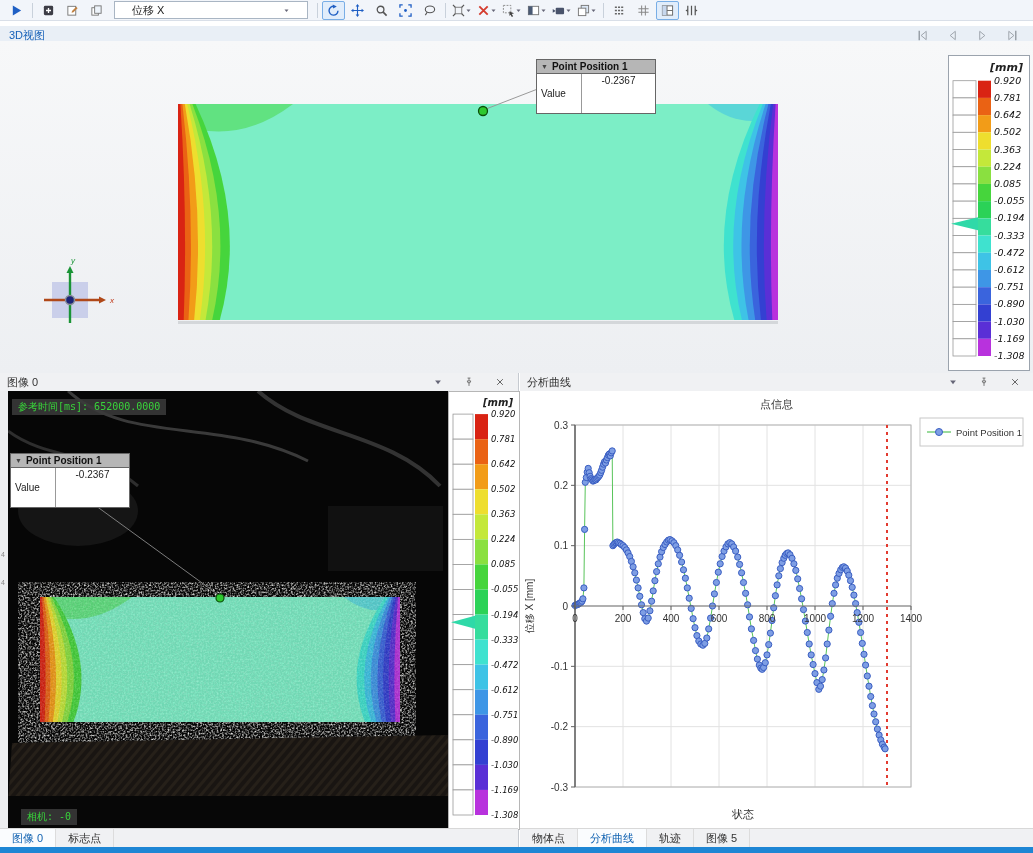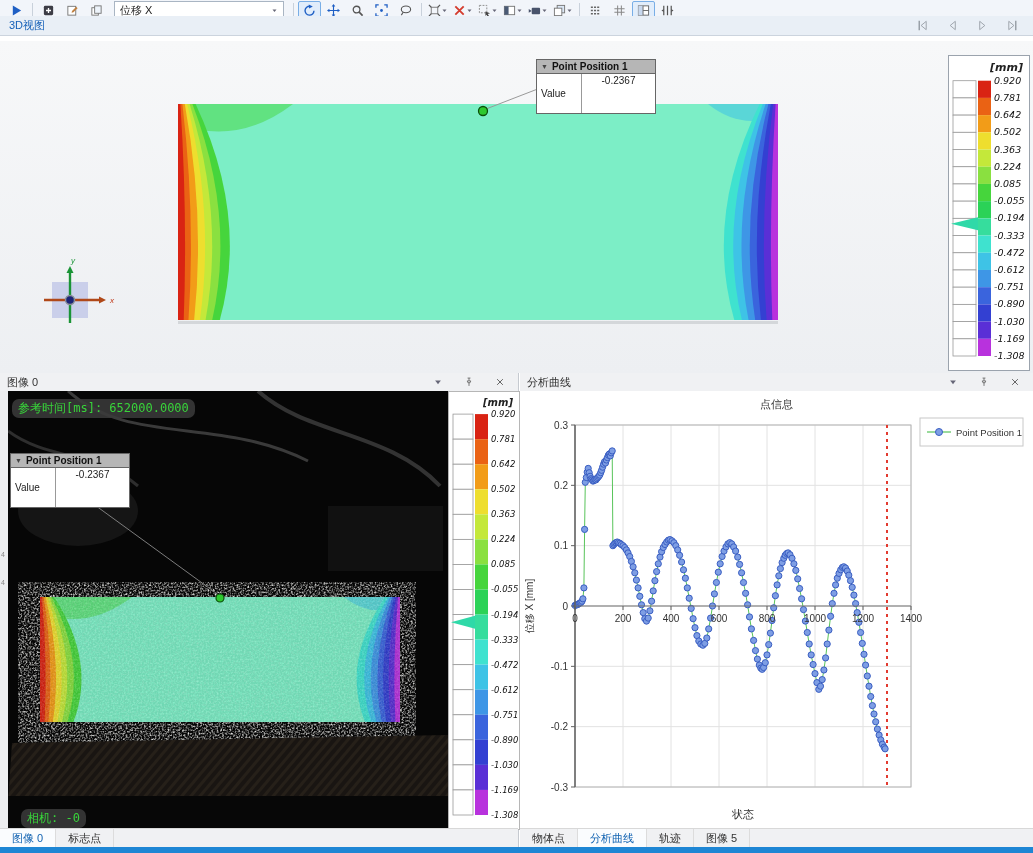--- a/index.html
+++ b/index.html
@@ -10,23 +10,23 @@
            border-bottom:1px solid #d9dfe8;display:flex;align-items:center;padding-left:5px;
            box-sizing:border-box;gap:1px;}
   .tbtn{height:17px;min-width:19px;display:flex;align-items:center;justify-content:center;
         border:1px solid transparent;border-radius:2px;padding:0 1px;}
   .tbtn.act{border-color:#79aee6;background:#e1edfb;}
   .icw{display:inline-flex;align-items:center;}
   .icw svg{width:13px;height:13px;display:block;}
   .icw.sm svg{width:7px;height:7px;}
   .sep{width:1px;height:15px;background:#c9d1db;margin:0 3px;}
   .tb-select{width:158px;height:16px;background:#fff;border:1px solid #a9b5c3;display:flex;
-             align-items:center;justify-content:space-between;padding:0 5px;margin:0 5px;}
+             align-items:center;justify-content:space-between;padding:0 17px;margin:0 5px;}
   
-  .tabrow{position:absolute;top:16px;left:0;width:100%;height:20px;background:#e9eff6;
+  .tabrow{position:absolute;top:26px;left:0;width:100%;height:20px;background:#e9eff6;
           border-bottom:1px solid #ccd4de;display:flex;align-items:center;
           justify-content:space-between;padding:0 9px;box-sizing:border-box;}
   .viewtab{color:#1560b8;}
   .frame-nav{display:flex;gap:7px;}
   
   .view3d{position:absolute;top:41px;left:0;width:1033px;height:332px;
           background:linear-gradient(#f7f8f9,#edeff2);border-bottom:1px solid #b9bfc7;}
   .view3d > svg{position:absolute;left:0;top:0;}
   .cbar{position:absolute;background:#fff;border:1px solid #9ba3ad;}
   #cbar3d{left:948px;top:14px;}
@@ -44,22 +44,22 @@
   .panelL{position:absolute;left:0;top:0;width:519px;height:474px;border-right:1px solid #c6cad0;
           box-sizing:border-box;}
   .panelR{position:absolute;left:520px;top:0;width:513px;height:474px;background:#fff;}
   .phead{height:18px;background:#f0f1f3;border-bottom:1px solid #d5d7db;display:flex;
          align-items:center;justify-content:space-between;padding:0 7px;color:#333;}
   .picons{display:flex;gap:8px;align-items:center;}
   .picons .icw svg{width:10px;height:10px;}
   .edge{position:absolute;left:0;top:18px;width:8px;height:437px;background:#edeef0;}
   .edge span{position:absolute;left:1px;font-size:7px;color:#888;}
   .scene{position:absolute;left:8px;top:18px;width:440px;height:437px;background:#000;overflow:hidden;}
-  .osd{position:absolute;background:rgba(58,58,58,.88);color:#38d43a;font-size:12px;
-       padding:1px 6px;font-family:"DejaVu Sans Mono",monospace;z-index:4;white-space:nowrap;border-radius:7px;}
+  .osd{position:absolute;background:rgba(58,58,58,.88);color:#38d43a;font-size:10px;
+       padding:1px 6px;font-family:"DejaVu Sans Mono",monospace;z-index:4;white-space:nowrap;}
   .ptabs{position:absolute;left:0;top:455px;width:100%;height:19px;background:#f0f1f3;
          border-top:1px solid #d8d8d8;display:flex;align-items:center;box-sizing:border-box;}
   .tab{padding:2px 12px;color:#333;border-right:1px solid #dcdcdc;}
   .tab.act{color:#1263b2;background:#fafcfe;}
   #chart{position:absolute;left:0;top:18px;}
   .statusbar{position:absolute;left:0;top:847px;width:100%;height:6px;background:#1e86d4;}
 </style>
 </head>
 <body>
 

